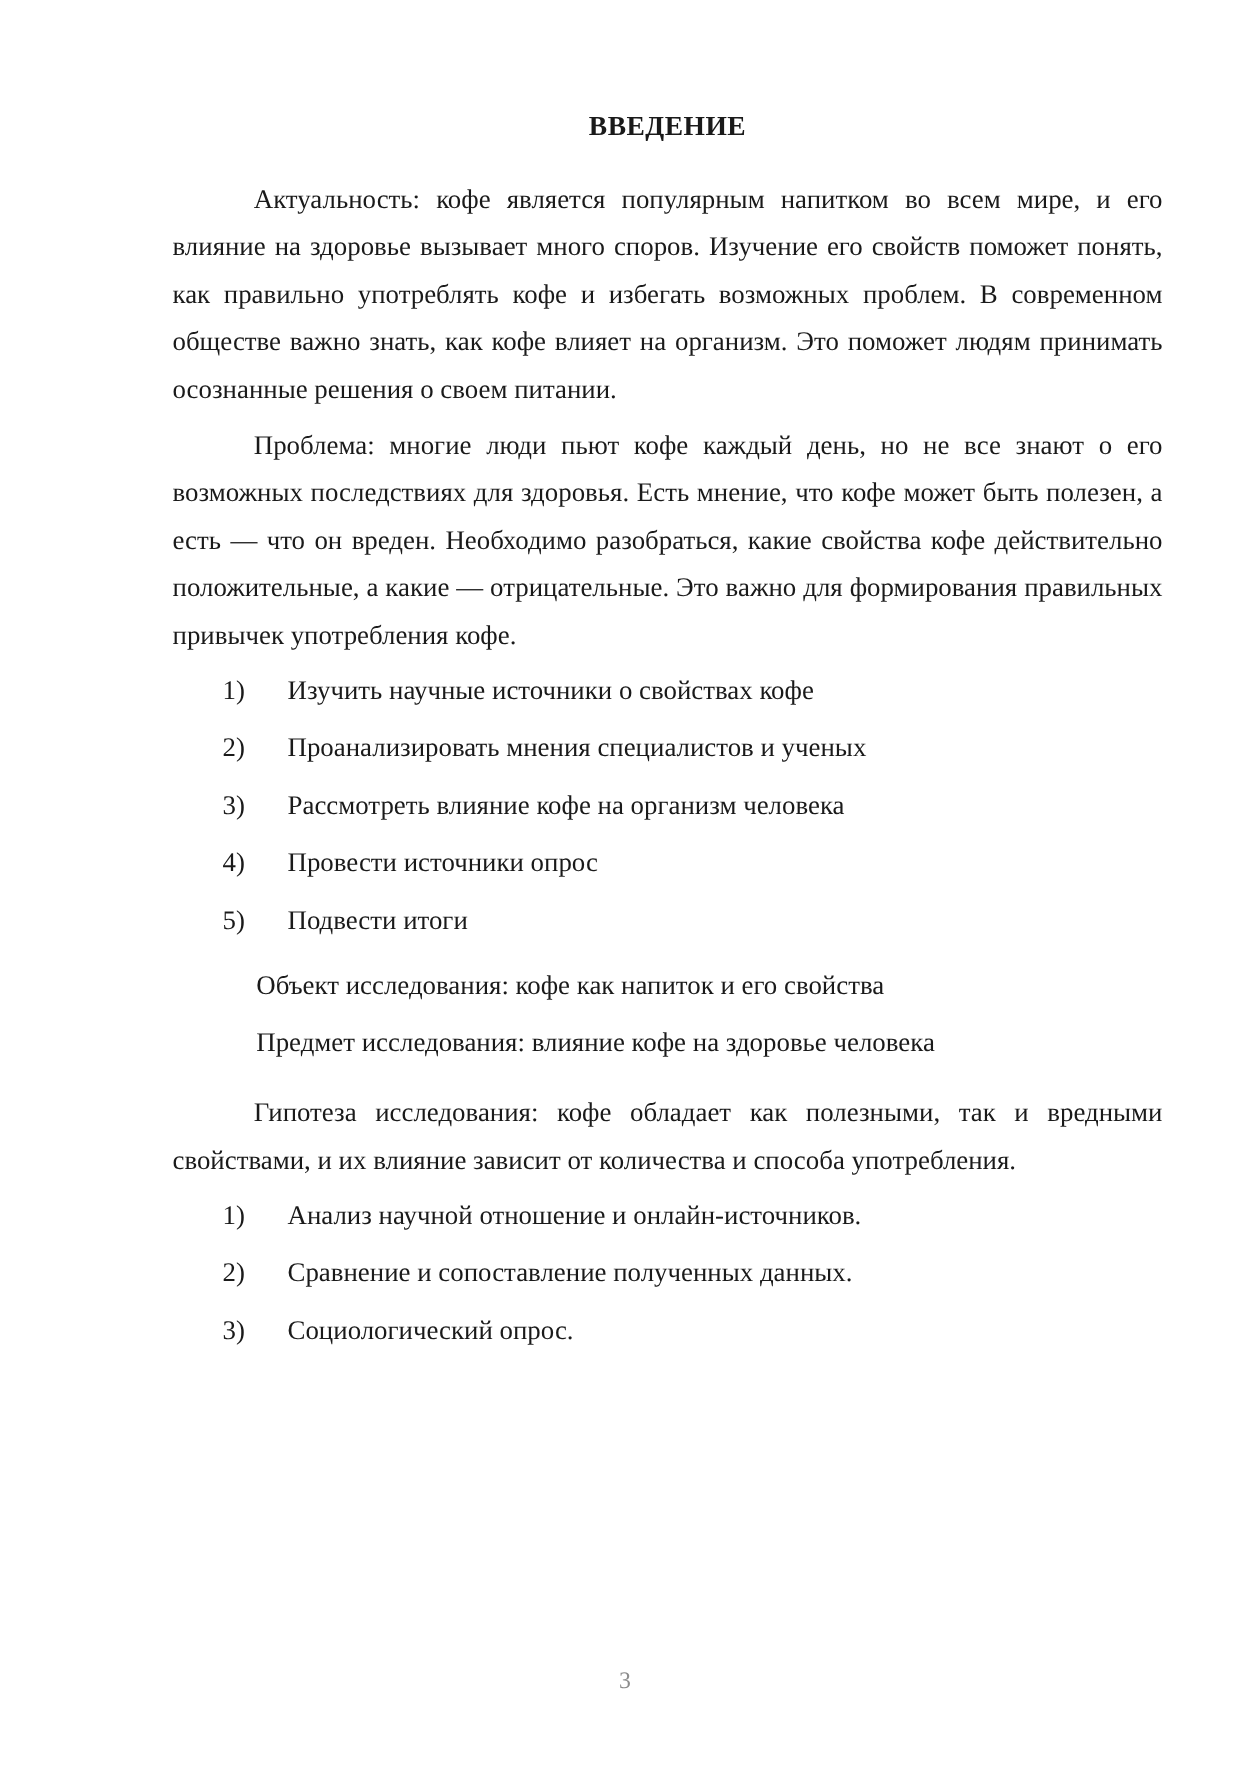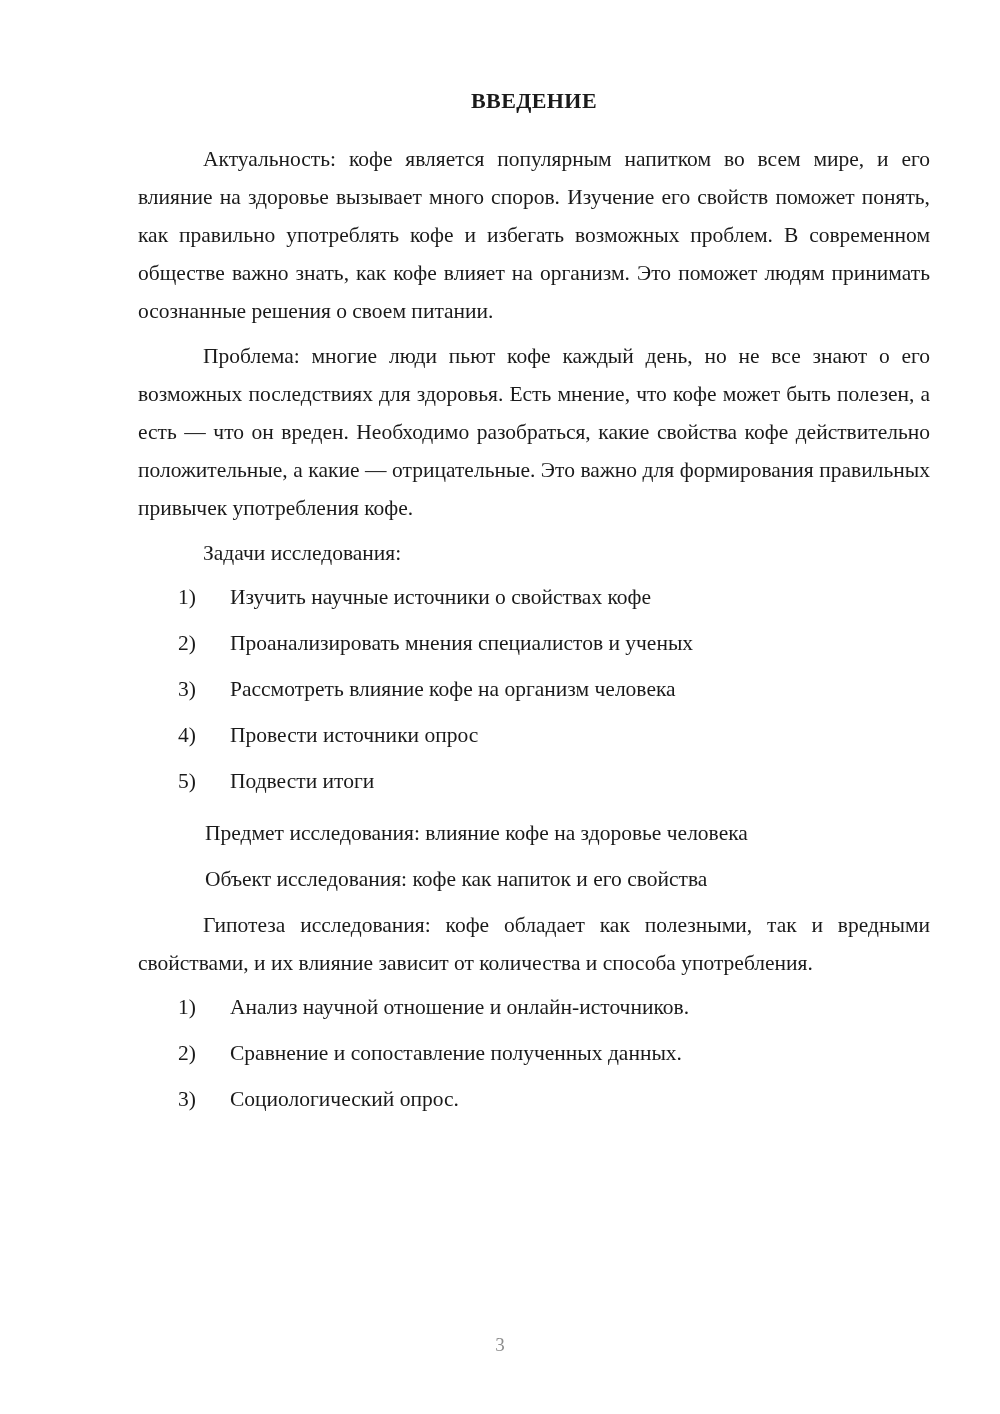--- a/index.html
+++ b/index.html
@@ -40,21 +40,21 @@
     margin: 0 0 26px 0;
     line-height: 1.2;
   }
 
   .para {
     font-size: 21.5px;
     line-height: 38px;
     text-align: justify;
     text-justify: inter-word;
     text-indent: 65px;
-    margin: 8px 0 2px 0;
+    margin: 18px 0 2px 0;
     hyphens: none;
   }
 
   .para + .para {
     margin-top: 7px;
   }
 
   .section-label {
     font-size: 21.5px;
     line-height: 38px;
@@ -117,21 +117,20 @@
 
   <div class="content">
 
     <h1 class="doc-title">ВВЕДЕНИЕ</h1>
 
     <p class="para">Актуальность: кофе является популярным напитком во всем мире, и его влияние на здоровье вызывает много споров. Изучение его свойств поможет понять, как правильно употреблять кофе и избегать возможных проблем. В современном обществе важно знать, как кофе влияет на организм. Это поможет людям принимать осознанные решения о своем питании.</p>
 
     <p class="para">Проблема: многие люди пьют кофе каждый день, но не все знают о его возможных последствиях для здоровья. Есть мнение, что кофе может быть полезен, а есть — что он вреден. Необходимо разобраться, какие свойства кофе действительно положительные, а какие — отрицательные. Это важно для формирования правильных привычек употребления кофе.</p>
 
 
-    <div class="section-label">Задачи исследования:</div>
 
     <ul class="num-list">
       <li>
         <span class="marker">1)</span>
         <span class="li-text">Изучить научные источники о свойствах кофе</span>
       </li>
       <li>
         <span class="marker">2)</span>
         <span class="li-text">Проанализировать мнения специалистов и ученых</span>
       </li>
@@ -144,23 +143,23 @@
         <span class="li-text">Провести источники опрос</span>
       </li>
       <li>
         <span class="marker">5)</span>
         <span class="li-text">Подвести итоги</span>
       </li>
     </ul>
 
     <div class="block-gap-sm"></div>
 
+    <div class="indent-line">Объект исследования: кофе как напиток и его свойства</div>
+
     <div class="indent-line">Предмет исследования: влияние кофе на здоровье человека</div>
-
-    <div class="indent-line">Объект исследования: кофе как напиток и его свойства</div>
 
     <p class="para">Гипотеза исследования: кофе обладает как полезными, так и вредными свойствами, и их влияние зависит от количества и способа употребления.</p>
 
 
     <ul class="num-list">
       <li>
         <span class="marker">1)</span>
         <span class="li-text">Анализ научной отношение и онлайн-источников.</span>
       </li>
       <li>

